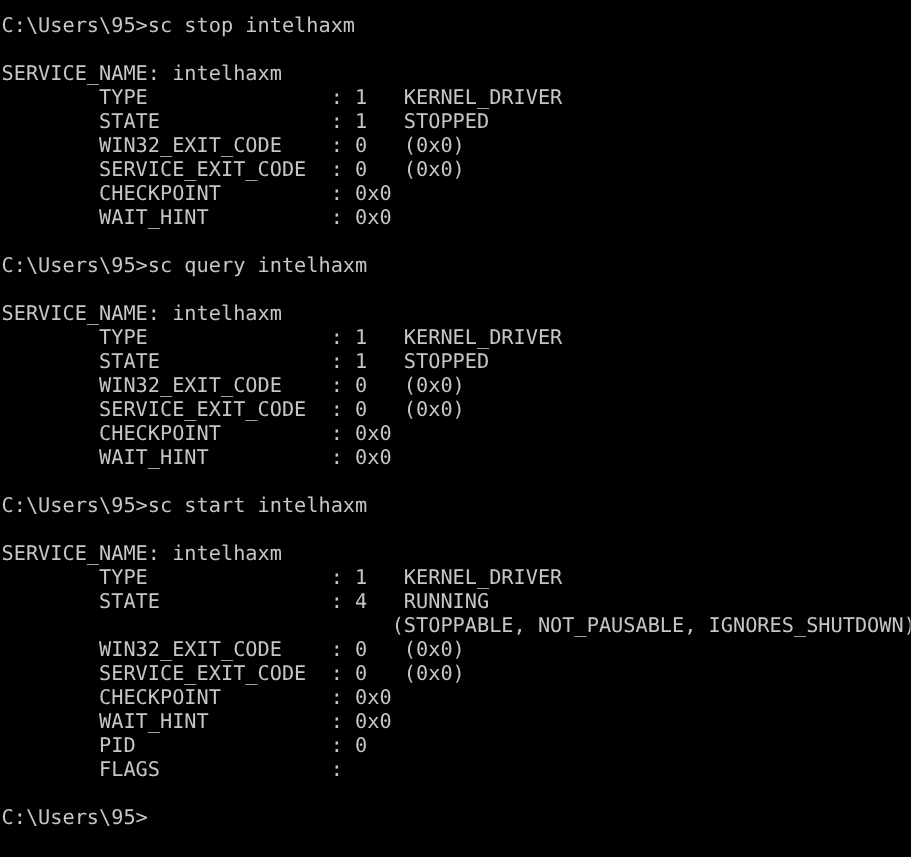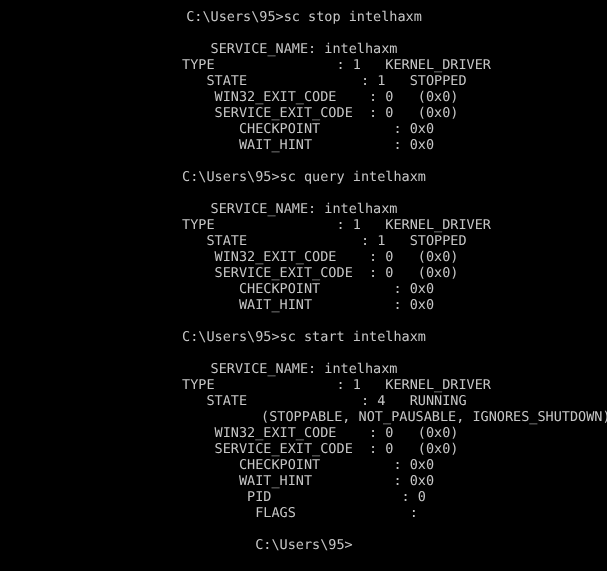--- a/index.html
+++ b/index.html
@@ -26,21 +26,20 @@
     box-sizing: border-box;
     white-space: pre;
     -webkit-font-smoothing: none;
     font-smooth: never;
     text-rendering: geometricPrecision;
   }
   .line {
     height: 16px;
     white-space: pre;
     display: block;
-    text-align: center;
   }
   .line.blank {
     color: transparent;
   }
 </style>
 </head>
 <body>
 
 <div id="console"><span class="line">C:\Users\95&gt;sc stop intelhaxm</span><span class="line blank"></span><span class="line">SERVICE_NAME: intelhaxm</span><span class="line">        TYPE               : 1   KERNEL_DRIVER</span><span class="line">        STATE              : 1   STOPPED</span><span class="line">        WIN32_EXIT_CODE    : 0   (0x0)</span><span class="line">        SERVICE_EXIT_CODE  : 0   (0x0)</span><span class="line">        CHECKPOINT         : 0x0</span><span class="line">        WAIT_HINT          : 0x0</span><span class="line blank"></span><span class="line">C:\Users\95&gt;sc query intelhaxm</span><span class="line blank"></span><span class="line">SERVICE_NAME: intelhaxm</span><span class="line">        TYPE               : 1   KERNEL_DRIVER</span><span class="line">        STATE              : 1   STOPPED</span><span class="line">        WIN32_EXIT_CODE    : 0   (0x0)</span><span class="line">        SERVICE_EXIT_CODE  : 0   (0x0)</span><span class="line">        CHECKPOINT         : 0x0</span><span class="line">        WAIT_HINT          : 0x0</span><span class="line blank"></span><span class="line">C:\Users\95&gt;sc start intelhaxm</span><span class="line blank"></span><span class="line">SERVICE_NAME: intelhaxm</span><span class="line">        TYPE               : 1   KERNEL_DRIVER</span><span class="line">        STATE              : 4   RUNNING</span><span class="line">                                (STOPPABLE, NOT_PAUSABLE, IGNORES_SHUTDOWN)</span><span class="line">        WIN32_EXIT_CODE    : 0   (0x0)</span><span class="line">        SERVICE_EXIT_CODE  : 0   (0x0)</span><span class="line">        CHECKPOINT         : 0x0</span><span class="line">        WAIT_HINT          : 0x0</span><span class="line">        PID                : 0</span><span class="line">        FLAGS              :</span><span class="line blank"></span><span class="line">C:\Users\95&gt;</span></div>
 

